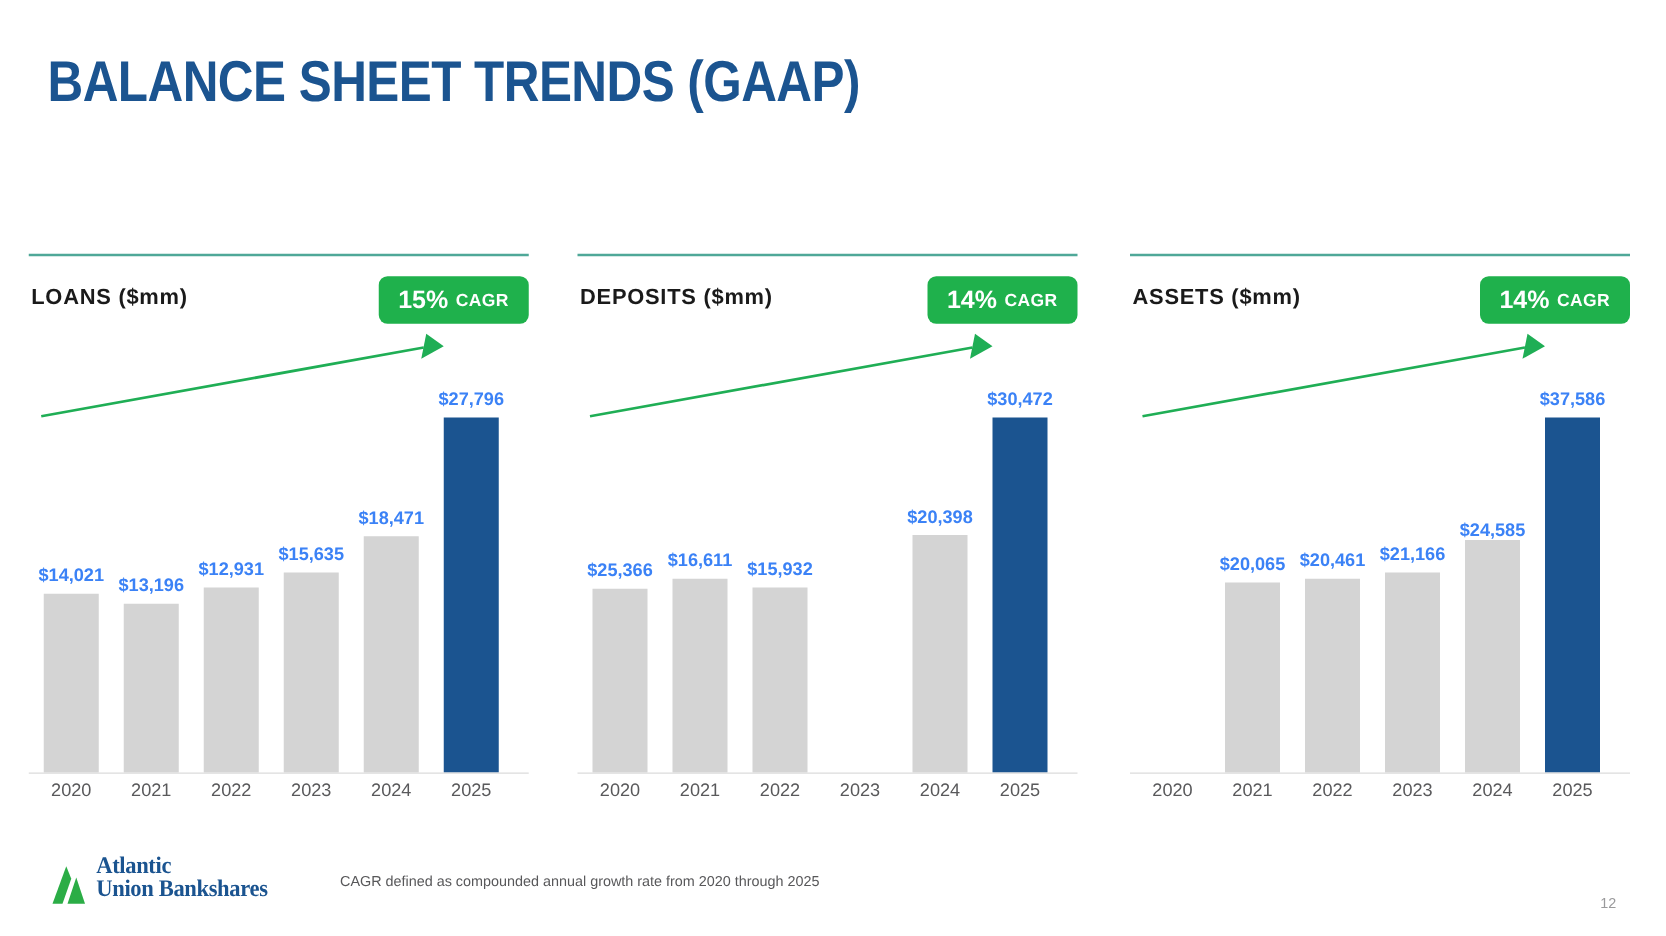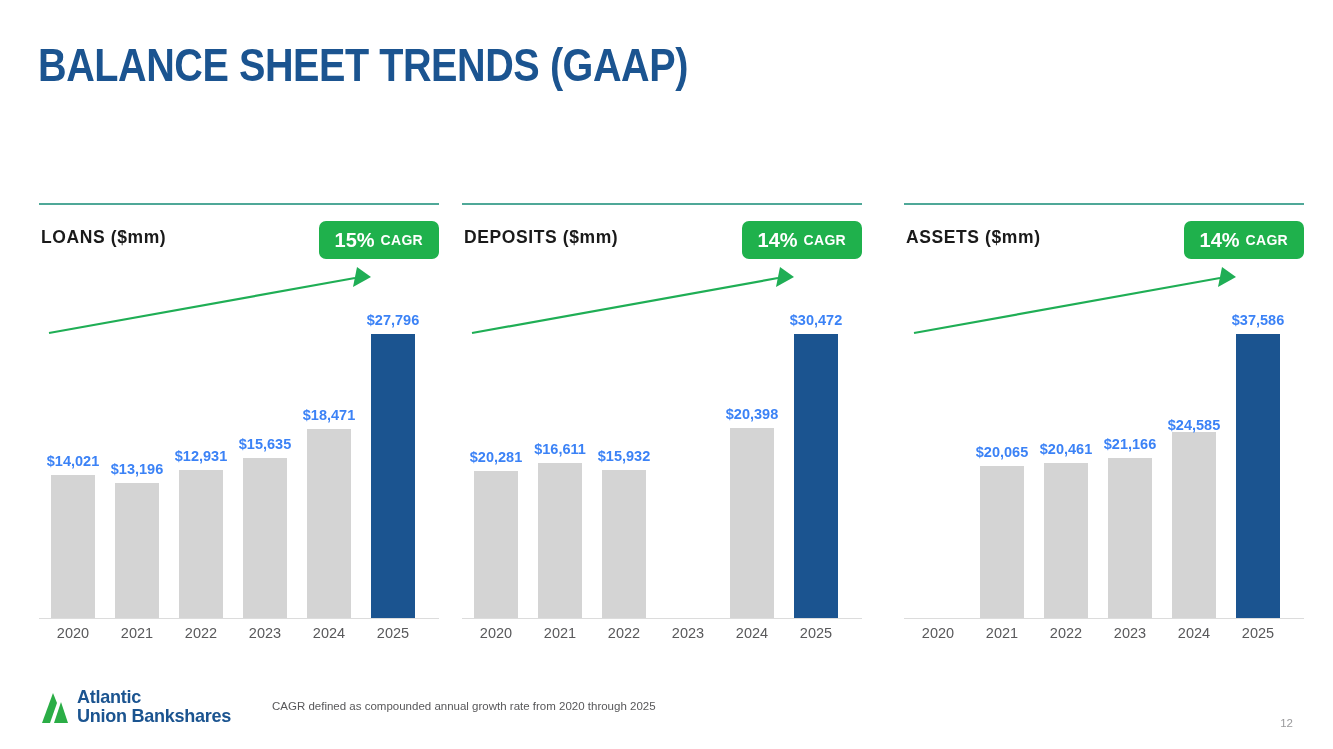--- a/index.html
+++ b/index.html
@@ -31,21 +31,21 @@
     white-space: nowrap;
   }
 
   
   .panel {
     position: absolute;
     top: 203px;
     width: 400px;
     height: 445px;
   }
-  #panel-loans    { left: 39px; text-decoration: underline; }
+  #panel-loans    { left: 23px; text-decoration: underline; }
   #panel-deposits { left: 462px; }
   #panel-assets   { left: 904px; }
 
   .panel-rule {
     position: absolute;
     left: 0; top: 0;
     width: 100%;
     height: 2px;
     background: #4FA898;
   }
@@ -145,22 +145,23 @@
     font-size: 14.5px;
     color: #59595B;
   }
 
   
   #footer-logo {
     position: absolute;
     left: 40px;
     top: 683px;
     display: flex;
-    align-items: flex-end;
+    align-items: flex-start;
     gap: 7px;
+    font-family: Liberation Serif, serif;
   }
   #logo-mark { width: 30px; height: 42px; }
   #logo-text {
     font-size: 19px;
     font-weight: bold;
     color: #1B5490;
     line-height: 19px;
     letter-spacing: -0.3px;
     transform: scaleX(0.95);
     transform-origin: left center;
@@ -252,21 +253,21 @@
       </div>
     </div>
     <div class="chart">
       <svg class="trend-arrow" viewBox="0 0 400 120">
         <line x1="10" y1="70" x2="316" y2="15" stroke="#1FAE55" stroke-width="2.2"></line>
         <polygon points="318,4 332,14 314,24" fill="#1FAE55"></polygon>
       </svg>
       <div class="plot">
           <div class="bar-group" style="left: 12px;">
             <div class="bar" style="height: 146.539px;"></div>
-            <div class="bar-value" style="bottom: 152.539px;">$20,281</div>
+            <div class="bar-value" style="bottom: 152.539px;">$25,366</div>
           </div>
           <div class="bar-group" style="left: 76px;">
             <div class="bar" style="height: 154.815px;"></div>
             <div class="bar-value" style="bottom: 160.815px;">$16,611</div>
           </div>
           <div class="bar-group" style="left: 140px;">
             <div class="bar" style="height: 148.487px;"></div>
             <div class="bar-value" style="bottom: 154.487px;">$15,932</div>
           </div>
           <div class="bar-group" style="left: 268px;">

